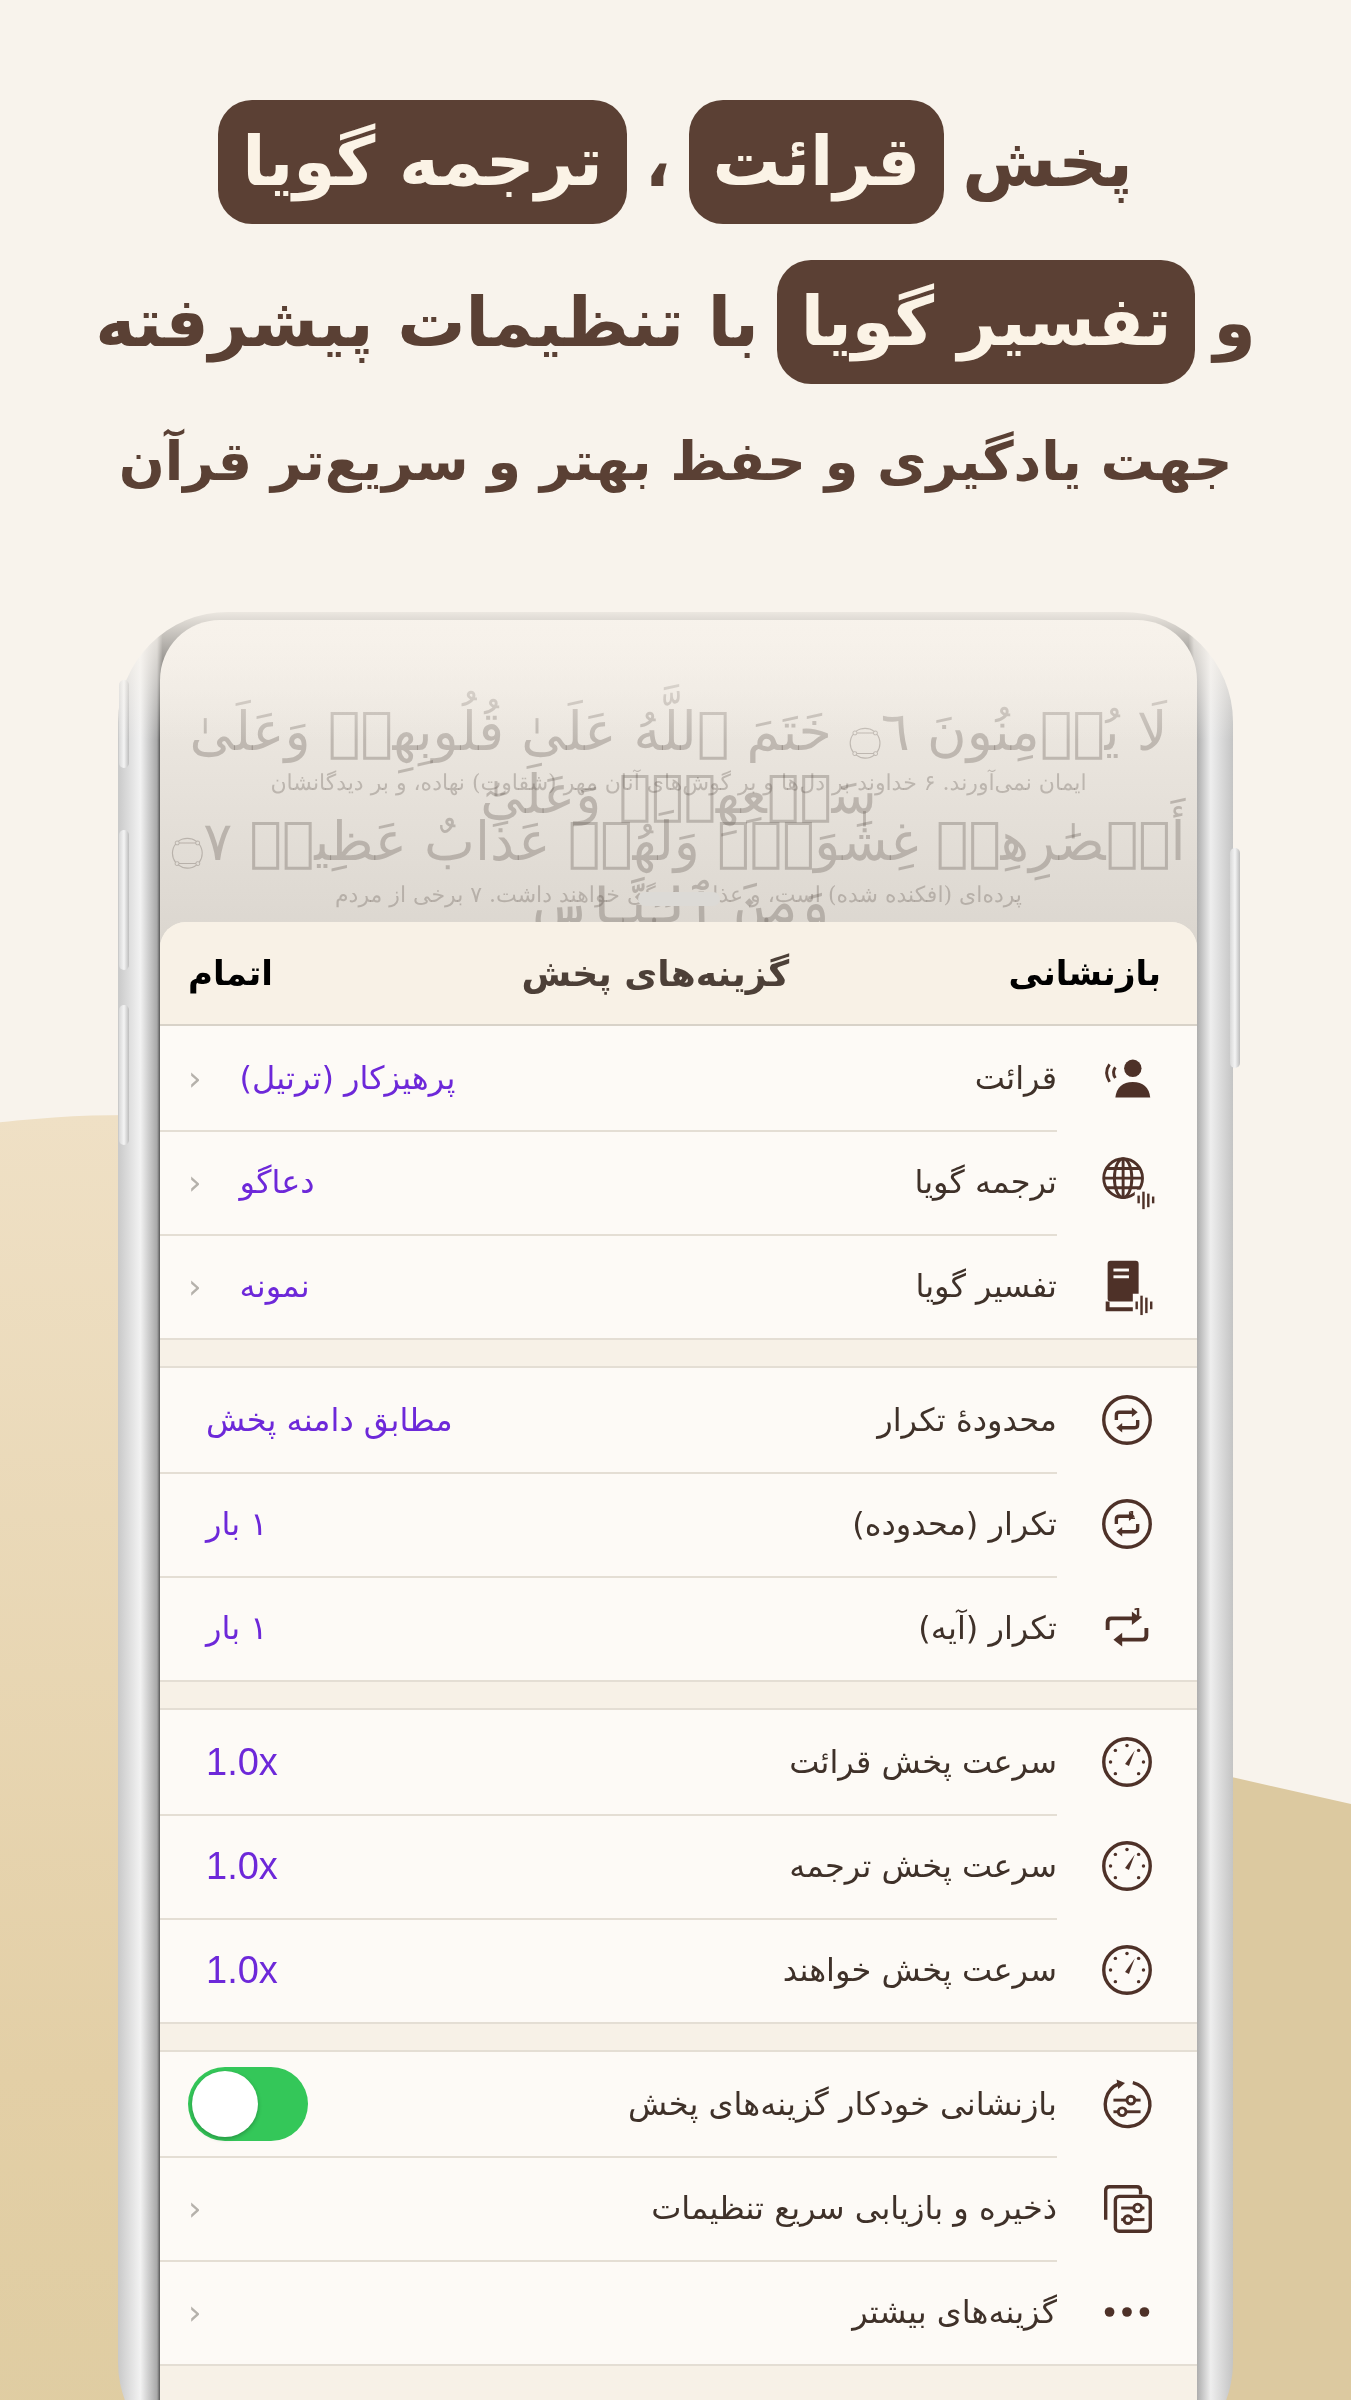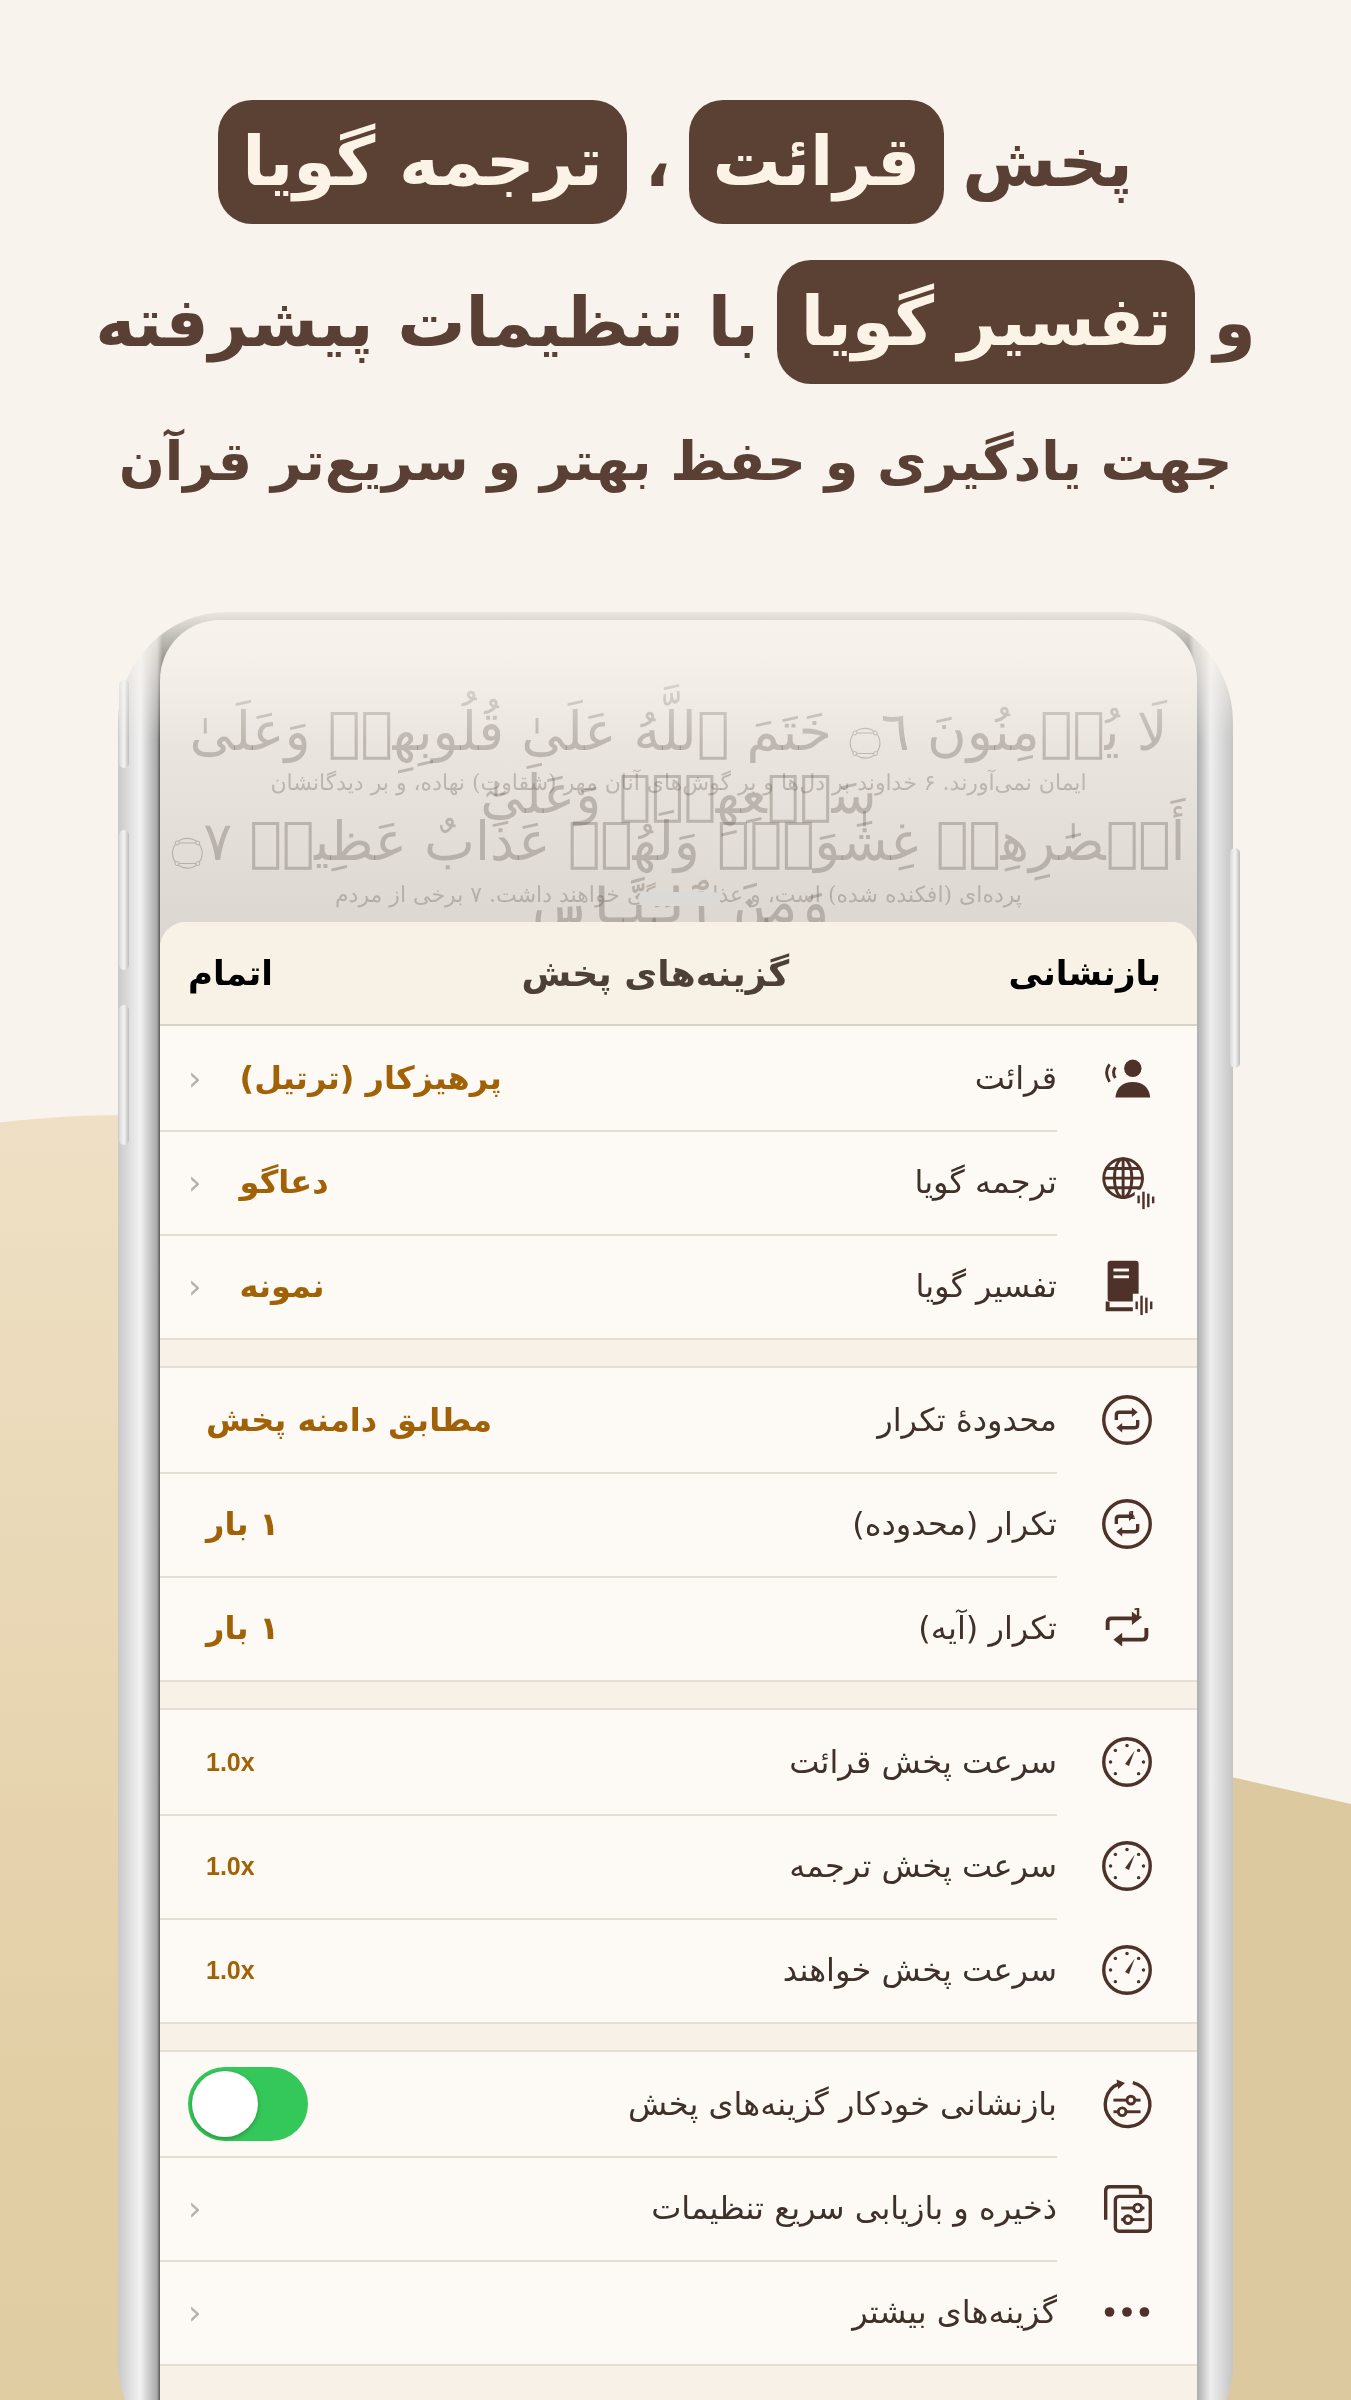--- a/index.html
+++ b/index.html
@@ -101,24 +101,24 @@
   }
   .row + .row::before {
     content: ""; position: absolute; top: 0; right: 140px; left: 0; height: 2px; background: #e4ded4;
   }
   .row-icon {
     width: 140px; height: 104px; display: flex; align-items: center; justify-content: center;
     flex: 0 0 140px;
   }
   .row-icon svg { width: 62px; height: 62px; }
   .row-label { flex: 1; font-size: 32px; color: #3f3129; }
-  .row-value { font-size: 32px; color: #a16207; margin-left: 18px; font-weight: bold; }
+  .row-value { font-size: 32px; color: #6d28d9; margin-left: 18px; }
   .chev { color: #b5b1ab; font-size: 34px; font-family: "DejaVu Sans", sans-serif; }
   .value-wrap { display: flex; align-items: center; gap: 20px; direction: rtl; }
-  .ltr { direction: ltr; font-family: "Liberation Sans", sans-serif; font-size: 25px; }
+  .ltr { direction: ltr; font-family: "Liberation Sans", sans-serif; font-size: 38px; }
 
   .toggle {
     width: 120px; height: 74px; border-radius: 37px; background: #34c759; position: relative; cursor: pointer;
   }
   .toggle .knob {
     position: absolute; left: 4px; top: 4px; width: 66px; height: 66px; border-radius: 50%;
     background: #fff; box-shadow: 0 2px 4px rgba(0,0,0,0.25);
   }
   .sheet-footer { height: 100px; background: #f7f1e7; }
 </style>

